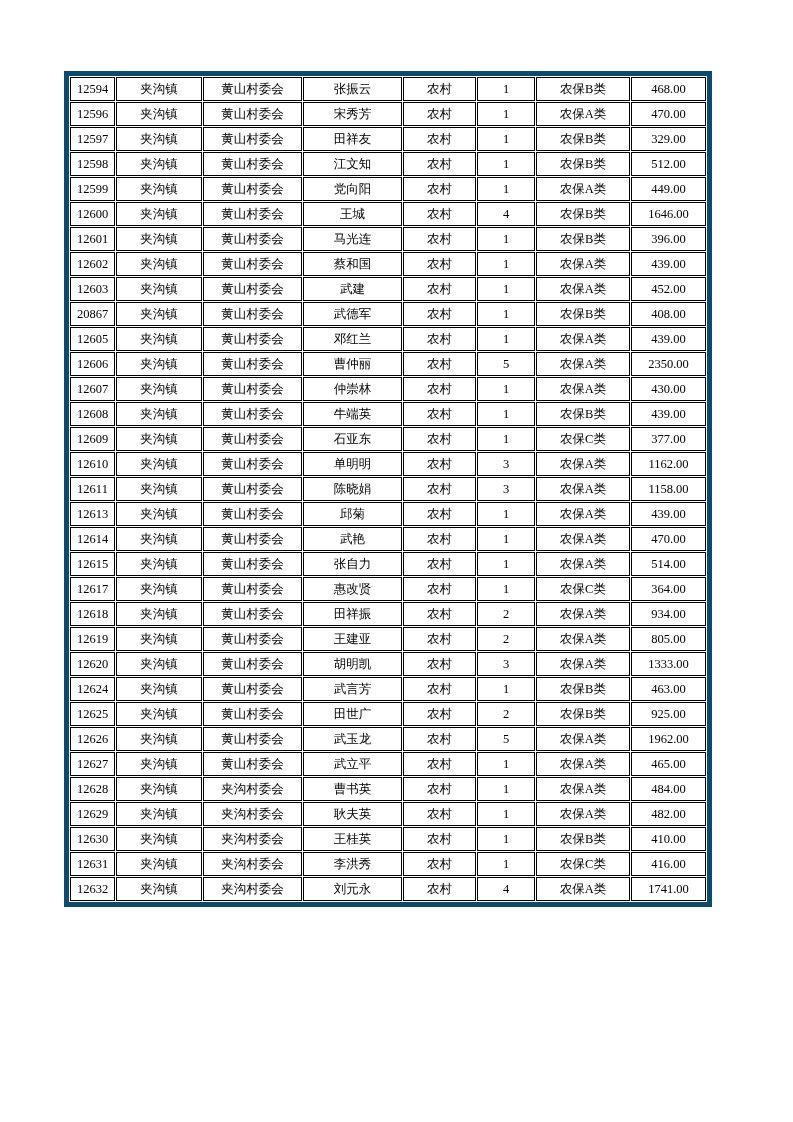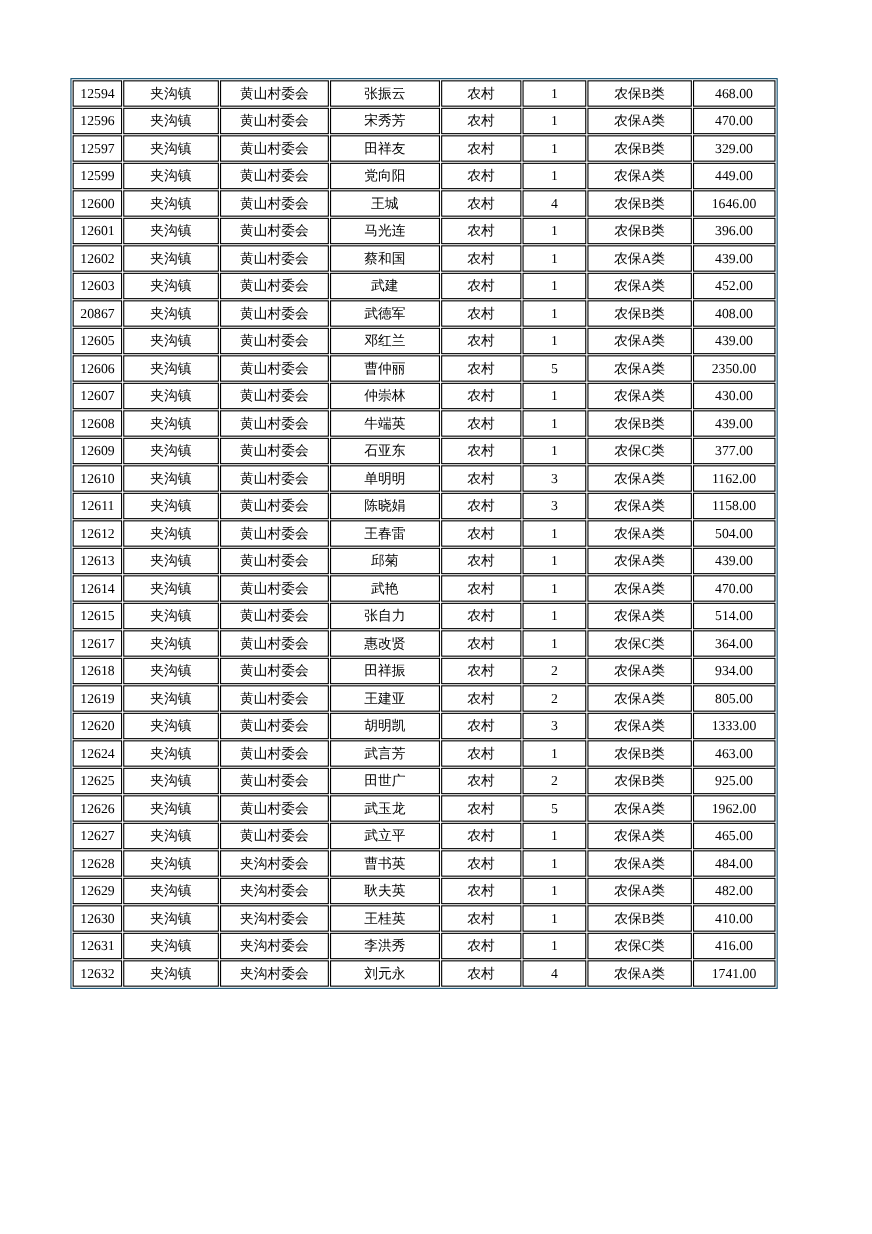--- a/index.html
+++ b/index.html
@@ -16,21 +16,21 @@
     font-family: "Liberation Serif", "DejaVu Serif", serif;
   }
   table.data-table {
     position: absolute;
     left: 64px;
     top: 71px;
     width: 643px;
     table-layout: fixed;
     border-collapse: separate;
     border-spacing: 1px;
-    border: 1px solid #0c4a6e;
+    border: 5px solid #0c4a6e;
     background: #ffffff;
   }
   table.data-table td {
     border: 1px solid #000000;
     height: 22px;
     line-height: 22px;
     padding: 0;
     text-align: center;
     vertical-align: middle;
     font-size: 12.5px;
@@ -87,20 +87,30 @@
           <td>12597</td>
           <td>夹沟镇</td>
           <td>黄山村委会</td>
           <td>田祥友</td>
           <td>农村</td>
           <td>1</td>
           <td>农保B类</td>
           <td>329.00</td>
         </tr>
         <tr>
+          <td>12598</td>
+          <td>夹沟镇</td>
+          <td>黄山村委会</td>
+          <td>江文知</td>
+          <td>农村</td>
+          <td>1</td>
+          <td>农保B类</td>
+          <td>512.00</td>
+        </tr>
+        <tr>
           <td>12599</td>
           <td>夹沟镇</td>
           <td>黄山村委会</td>
           <td>党向阳</td>
           <td>农村</td>
           <td>1</td>
           <td>农保A类</td>
           <td>449.00</td>
         </tr>
         <tr>
@@ -215,30 +225,20 @@
         </tr>
         <tr>
           <td>12611</td>
           <td>夹沟镇</td>
           <td>黄山村委会</td>
           <td>陈晓娟</td>
           <td>农村</td>
           <td>3</td>
           <td>农保A类</td>
           <td>1158.00</td>
-        </tr>
-        <tr>
-          <td>12612</td>
-          <td>夹沟镇</td>
-          <td>黄山村委会</td>
-          <td>王春雷</td>
-          <td>农村</td>
-          <td>1</td>
-          <td>农保A类</td>
-          <td>504.00</td>
         </tr>
         <tr>
           <td>12613</td>
           <td>夹沟镇</td>
           <td>黄山村委会</td>
           <td>邱菊</td>
           <td>农村</td>
           <td>1</td>
           <td>农保A类</td>
           <td>439.00</td>

